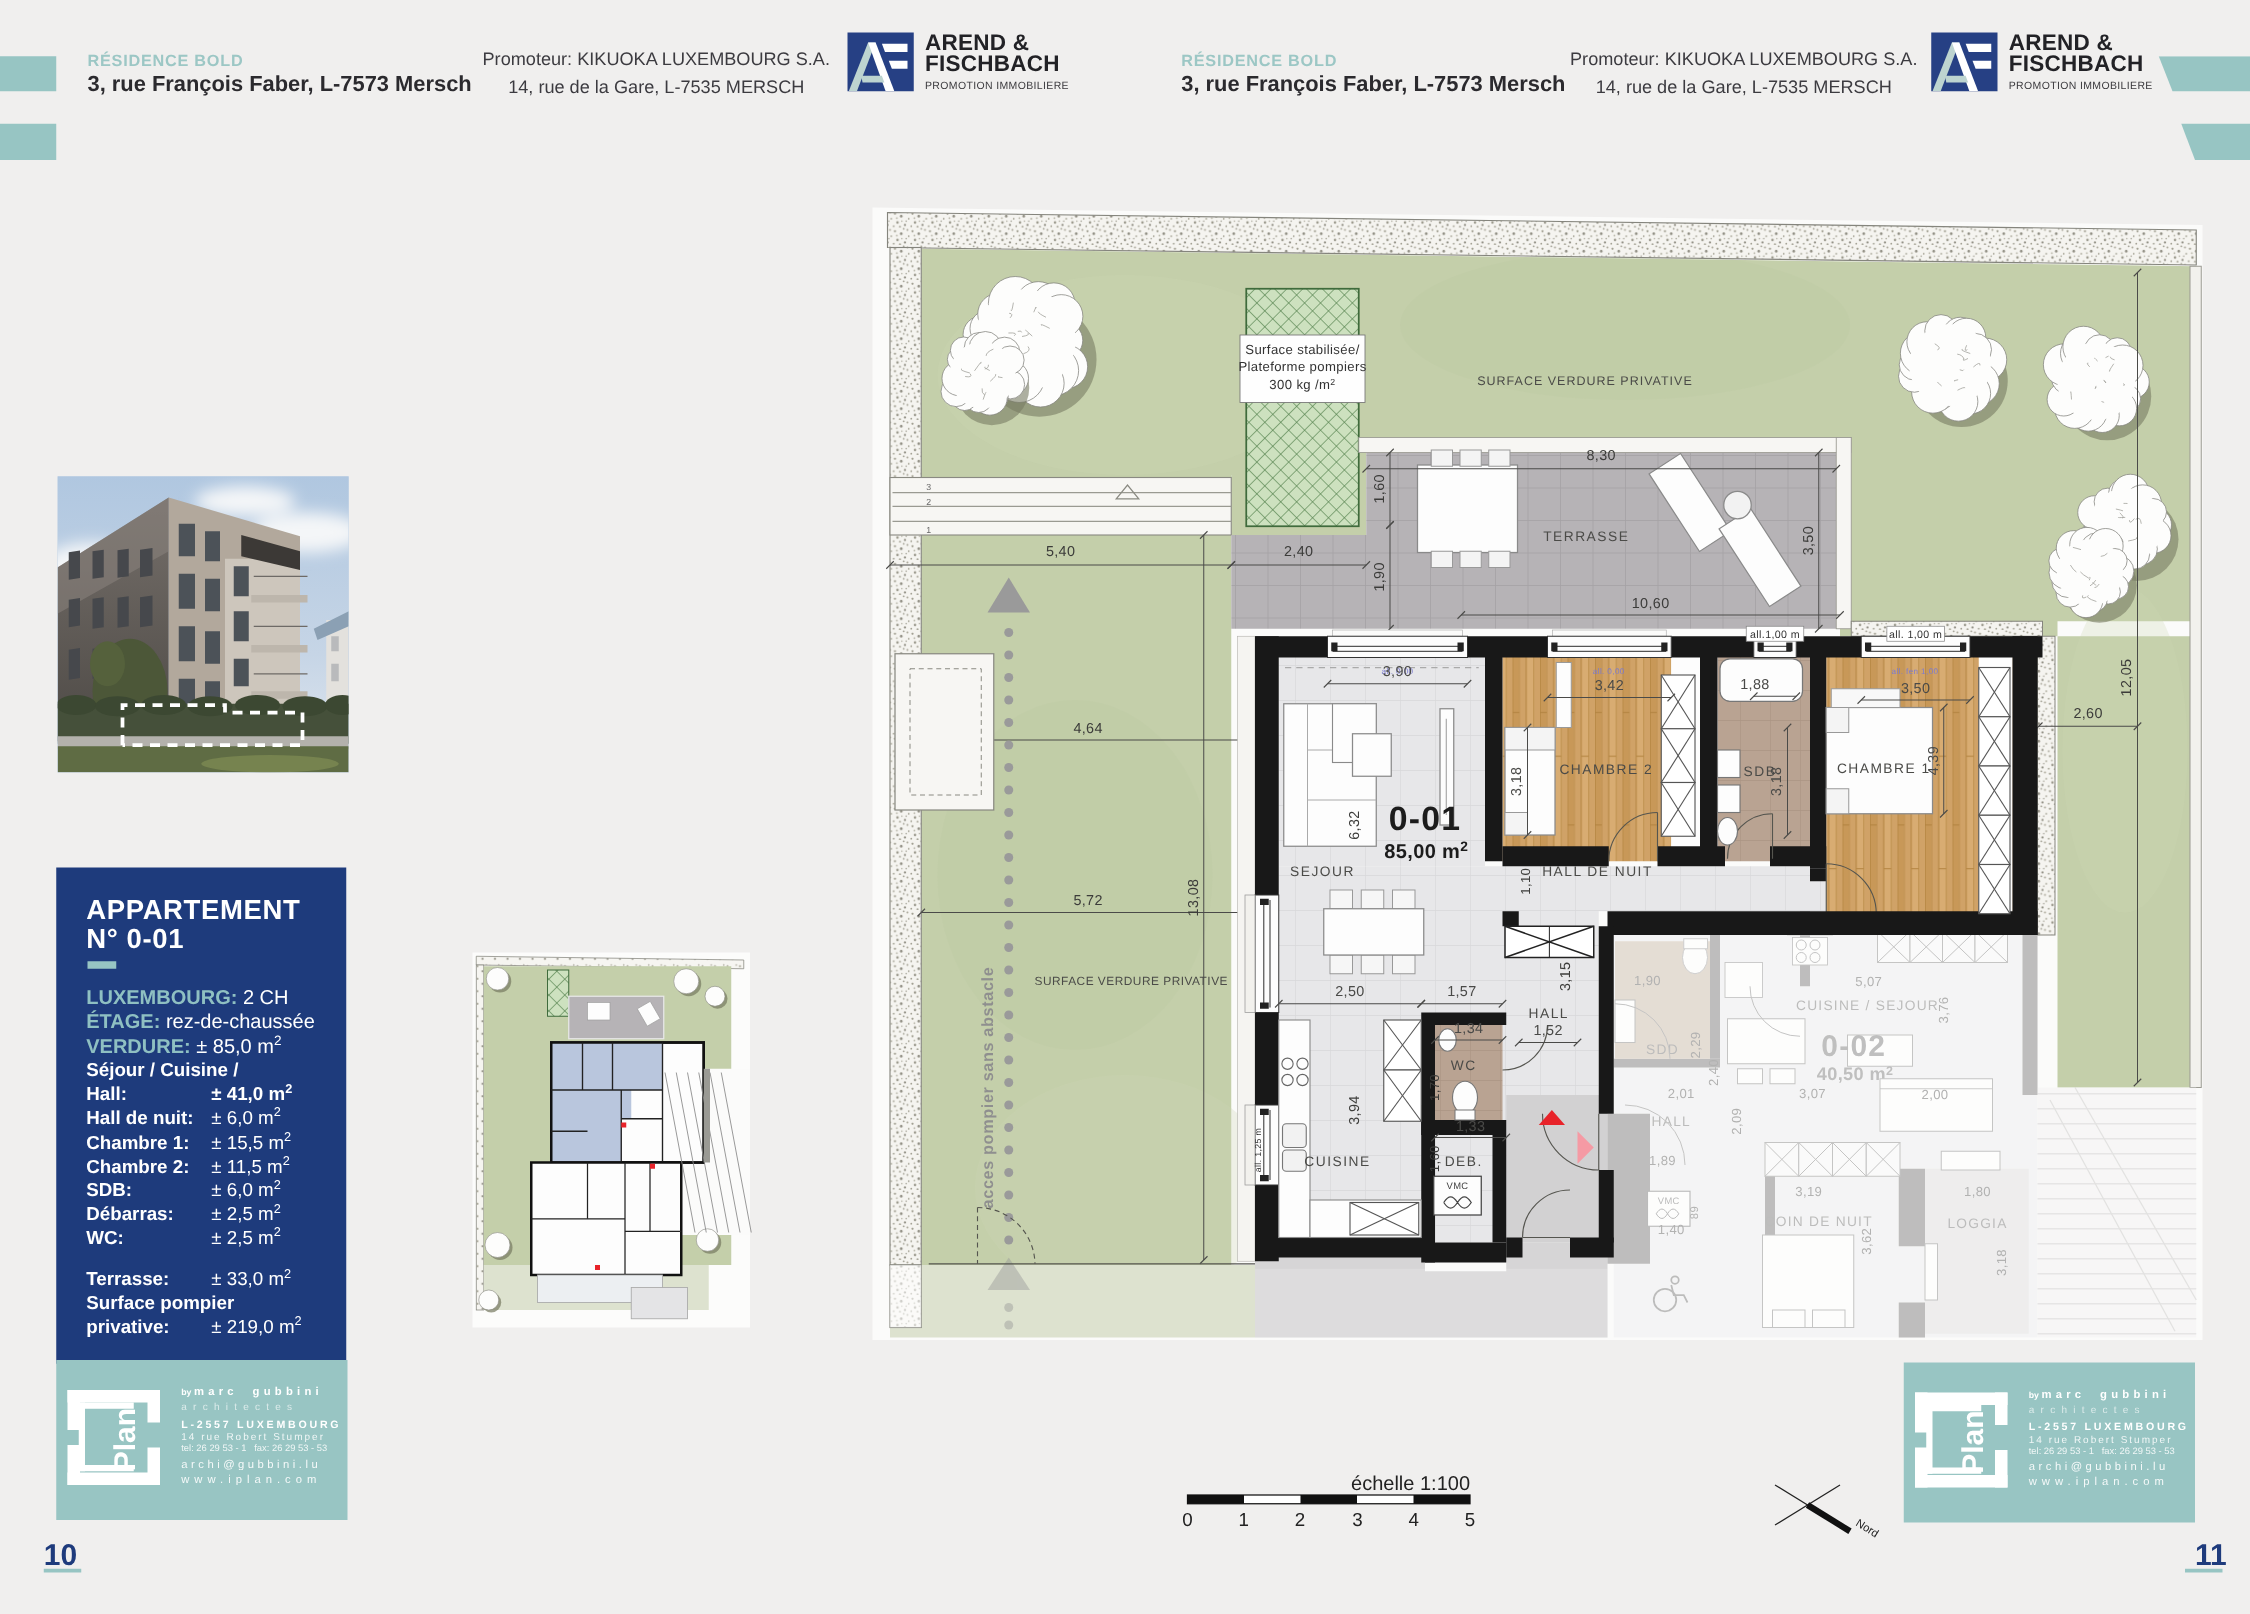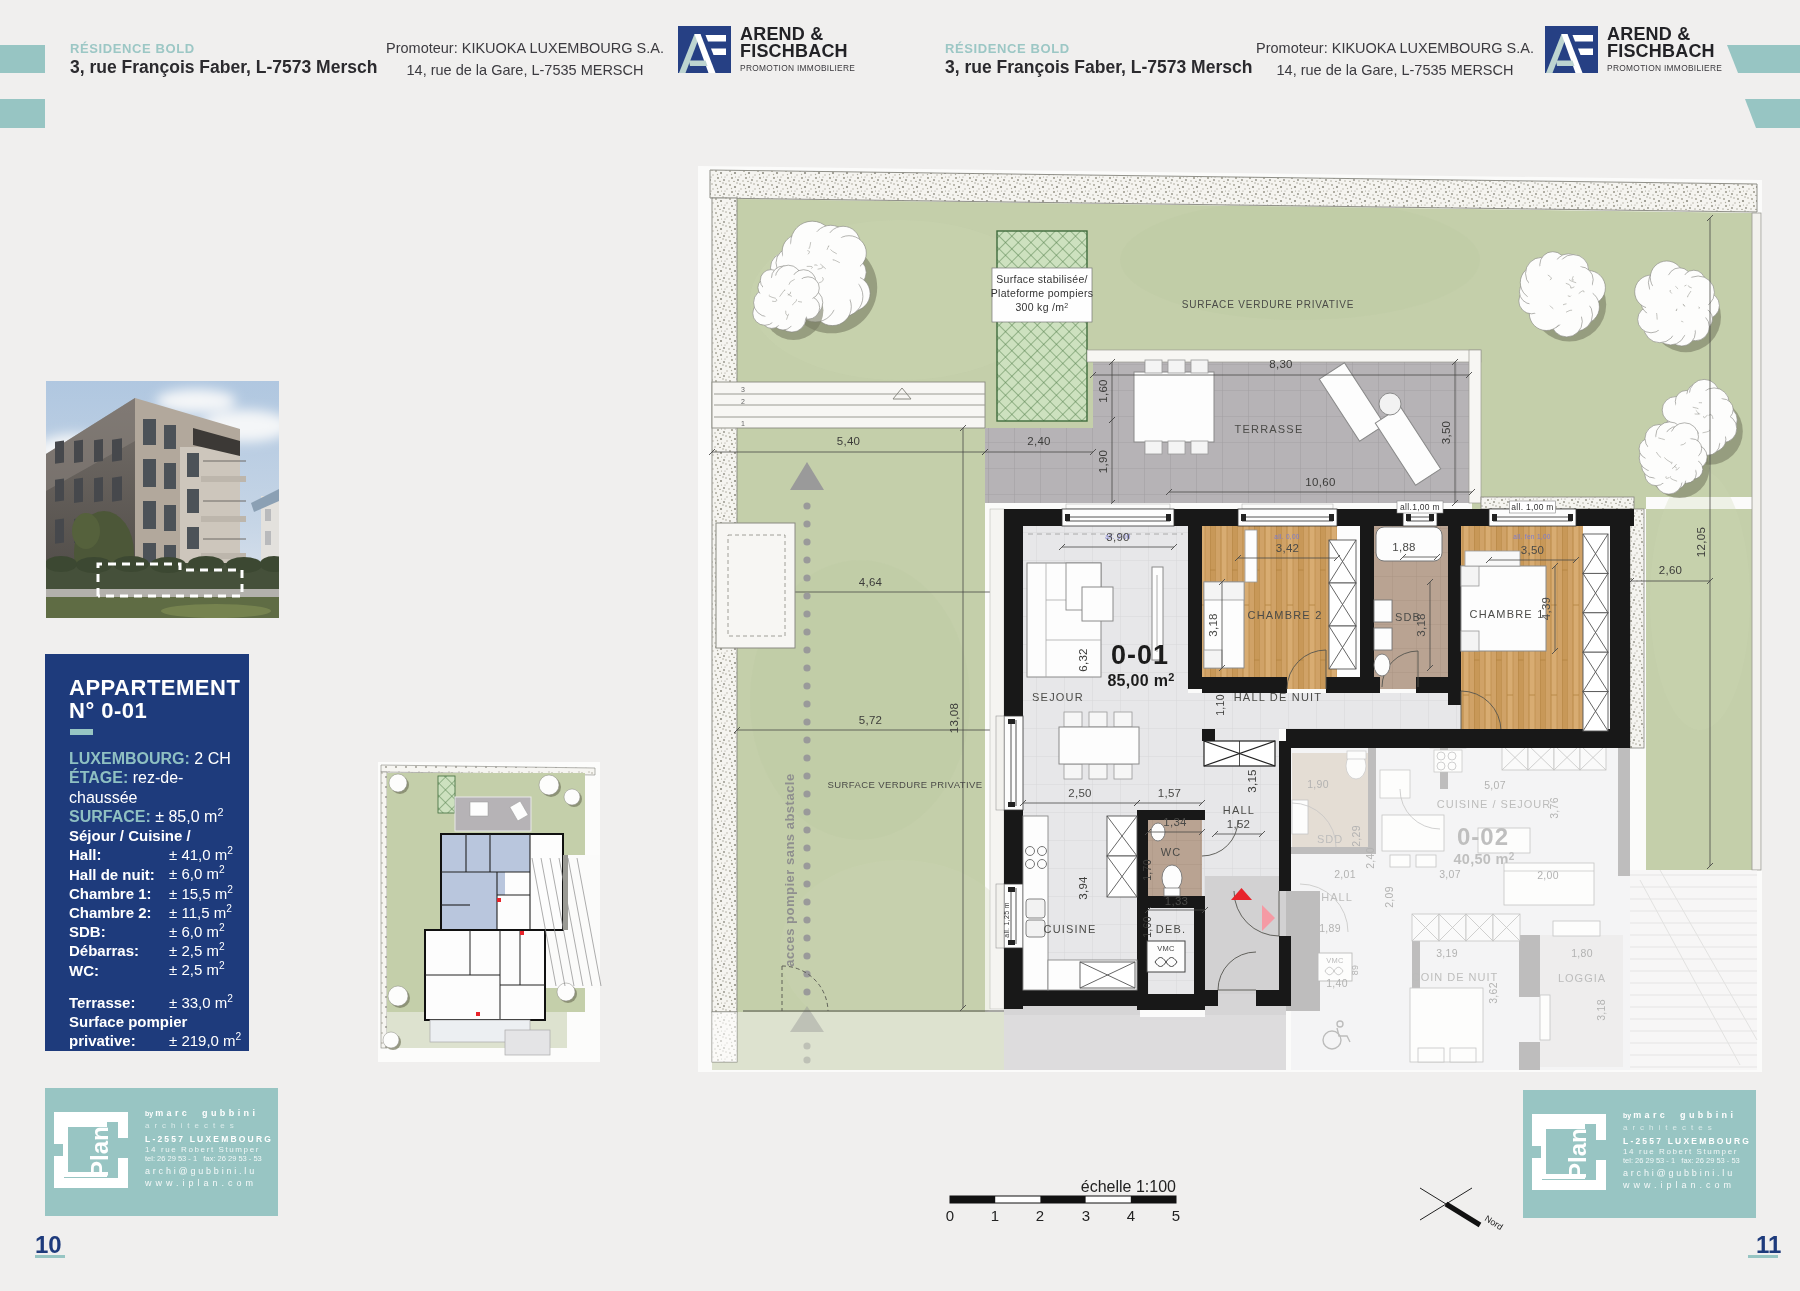--- a/index.html
+++ b/index.html
@@ -6,21 +6,21 @@
 .abs{position:absolute;}
 .tealbar{position:absolute;background:#97c5c3;}
 .resid{font-weight:bold;font-size:13px;color:#9cc7c5;letter-spacing:.6px;}
 .addr{font-weight:bold;font-size:17.5px;color:#2b2a2e;margin-top:1px;}
 .promo{font-size:14.5px;color:#3c3b40;text-align:center;line-height:22px;}
 .aflogo{position:absolute;display:flex;}
 .afsq{width:53px;height:47px;background:#264084;position:relative;overflow:hidden;}
 .aftxt{margin-left:9px;color:#222226;}
 .af1{font-weight:bold;font-size:18px;letter-spacing:.2px;line-height:17px;}
 .af2{font-size:8.4px;letter-spacing:.3px;margin-top:3px;color:#3a393d;}
-.bluebox{position:absolute;left:45px;top:654px;width:204px;height:397px;background:#1e3b7c;color:#fff;}
+.bluebox{position:absolute;left:45px;top:694px;width:232px;height:397px;background:#1e3b7c;color:#fff;}
 .bb-in{padding:23px 0 0 24px;}
 .bb-title{font-weight:bold;font-size:22px;line-height:22.5px;letter-spacing:.5px;}
 .bb-dash{width:23px;height:6px;background:#97c5c3;margin:7px 0 14px 1px;}
 .bb-lbl{color:#8fc0c2;font-weight:bold;}
 .bb-meta{font-size:16px;line-height:19.3px;}
 .bb-list{font-size:15px;line-height:19.2px;font-weight:bold;position:relative;}
 .bb-list .v{position:absolute;left:100px;font-weight:normal;}
 .iplan{position:absolute;width:233px;height:128px;background:#98c5c3;}
 .pgnum{position:absolute;font-size:24px;font-weight:bold;color:#1e3b7c;}
 .pgline{position:absolute;width:30px;height:3px;background:#97c5c3;}
@@ -171,25 +171,25 @@
   <path d="M52,215 L52,183 L134,183 L134,189 L196,189 L196,215 L52,215" fill="none" stroke="#fff" stroke-width="3" stroke-dasharray="8 6"></path>
 </svg></div>
 
 <div class="bluebox">
     <div class="bb-in">
   <div class="bb-title">APPARTEMENT<br>N° 0-01</div>
   <div class="bb-dash"></div>
   <div class="bb-meta">
     <div><span class="bb-lbl">LUXEMBOURG:</span> 2 CH</div>
     <div><span class="bb-lbl">ÉTAGE:</span> rez-de-chaussée</div>
-    <div><span class="bb-lbl">SURFACE:</span> ± 85,0 m<sup>2</sup></div>
+    <div><span class="bb-lbl">VERDURE:</span> ± 85,0 m<sup>2</sup></div>
   </div>
   <div class="bb-list">
     <div>Séjour / Cuisine /</div>
-    <div>Hall:<span class="v" style="top:19px;">± 41,0 m<sup>2</sup></span></div>
+    <div>Hall:<span class="v" style="top:19px;font-weight:bold;">± 41,0 m<sup>2</sup></span></div>
     <div>Hall de nuit:<span class="v" style="top:38px;">± 6,0 m<sup>2</sup></span></div>
     <div>Chambre 1:<span class="v" style="top:58px;">± 15,5 m<sup>2</sup></span></div>
     <div>Chambre 2:<span class="v" style="top:77px;">± 11,5 m<sup>2</sup></span></div>
     <div>SDB:<span class="v" style="top:96px;">± 6,0 m<sup>2</sup></span></div>
     <div>Débarras:<span class="v" style="top:115px;">± 2,5 m<sup>2</sup></span></div>
     <div>WC:<span class="v" style="top:134px;">± 2,5 m<sup>2</sup></span></div>
     <div style="height:13px;"></div>
     <div>Terrasse:<span class="v" style="top:167px;">± 33,0 m<sup>2</sup></span></div>
     <div>Surface pompier</div>
     <div>privative:<span class="v" style="top:205px;">± 219,0 m<sup>2</sup></span></div>

